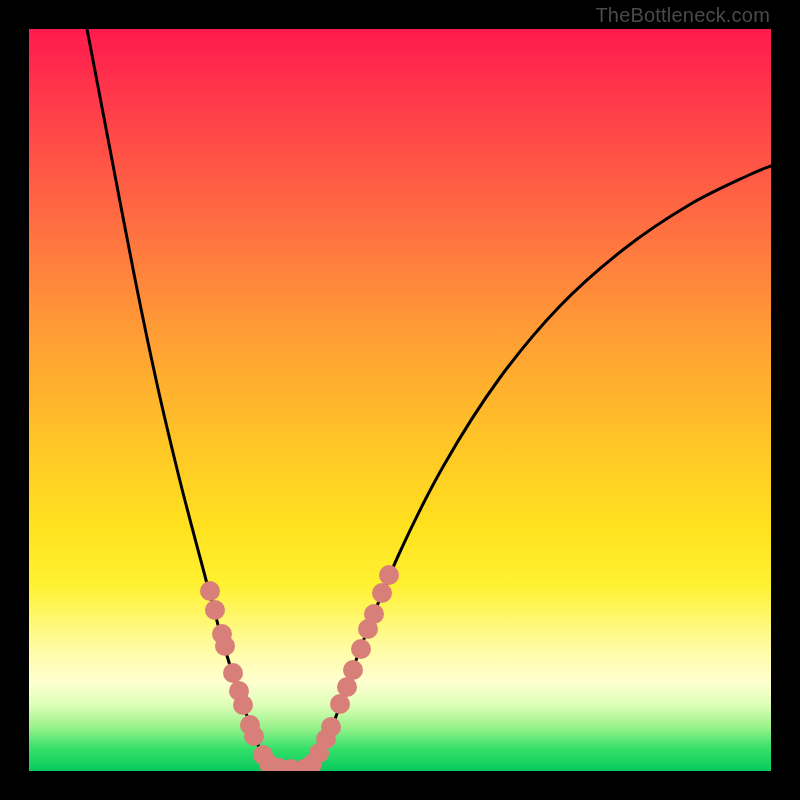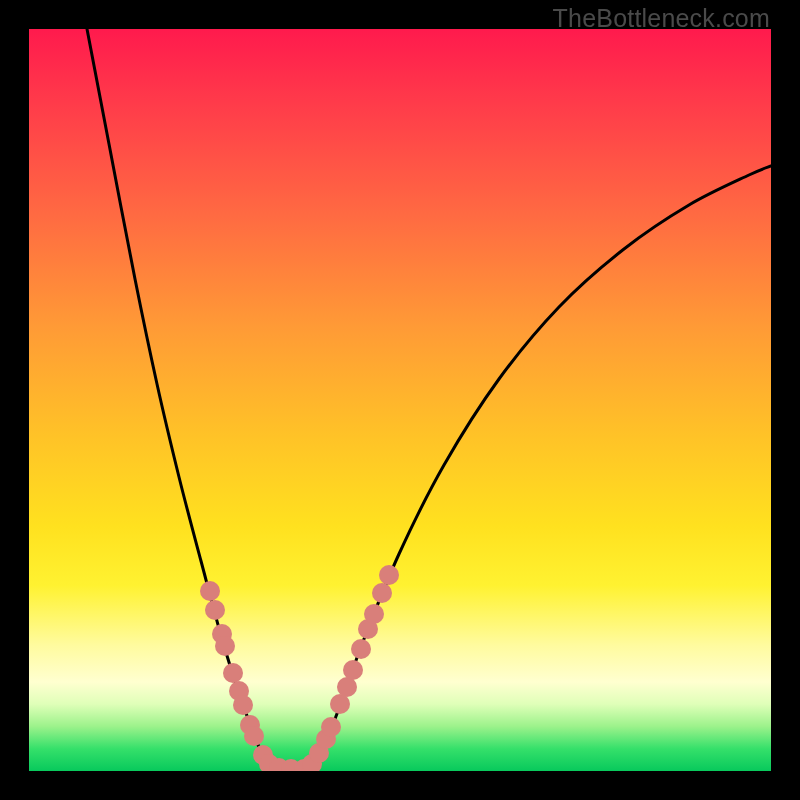--- a/index.html
+++ b/index.html
@@ -43,21 +43,21 @@
       #9cf28b 94%,
       #35e06a 97%,
       #08c95c 100%
     );
   }
   .watermark {
     position: absolute;
     top: 4px;
     right: 30px;
     color: #4a4a4a;
-    font-size: 25px;
+    font-size: 20px;
     letter-spacing: 0.2px;
     user-select: none;
   }
   svg.curves {
     position: absolute;
     inset: 0;
   }
 </style>
 </head>
 <body>

